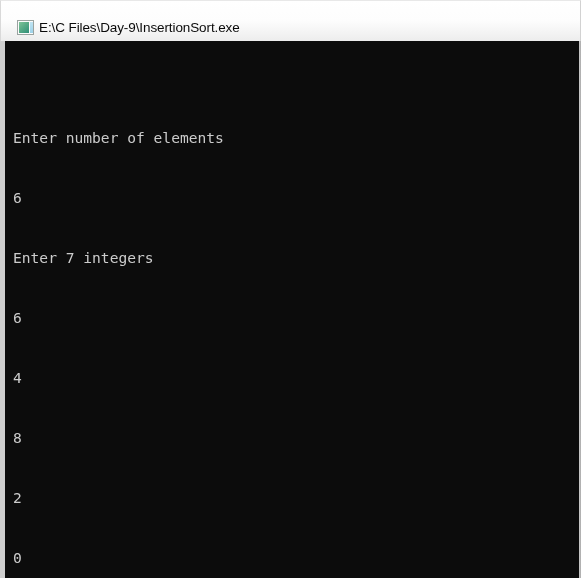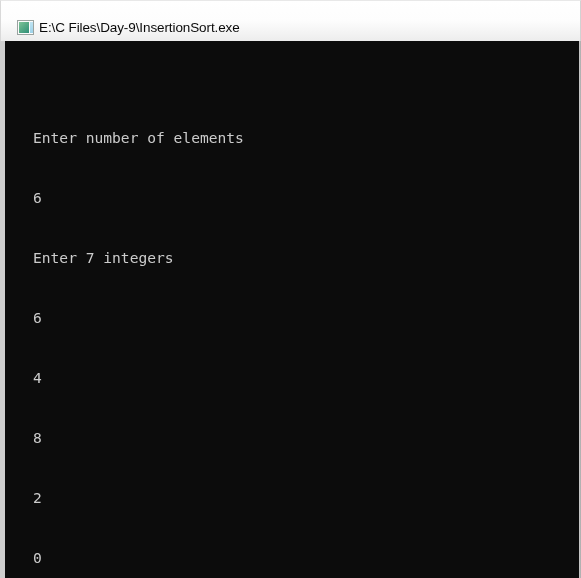--- a/index.html
+++ b/index.html
@@ -123,21 +123,20 @@
     font-size: 14.6px;
     line-height: 20px;
     color: #cccccc;
     white-space: pre;
     letter-spacing: 0px;
   }
   #console-text .line {
     display: block;
     height: 20px;
     white-space: pre;
-    margin-left: 20px;
   }
 </style>
 </head>
 <body>
 
 <div id="app-window">
 
   <div id="title-bar">
     <span id="window-icon">
       <span class="icon-screen"></span>

